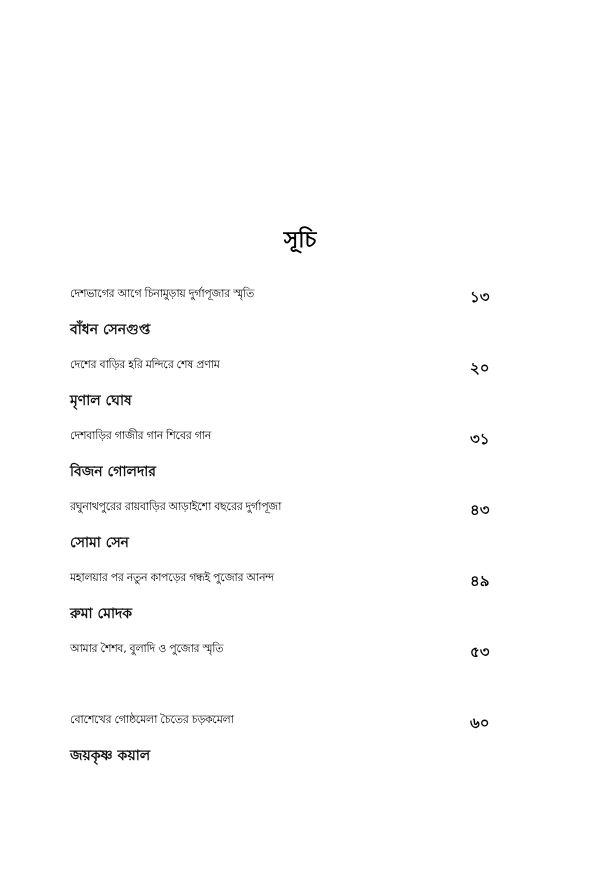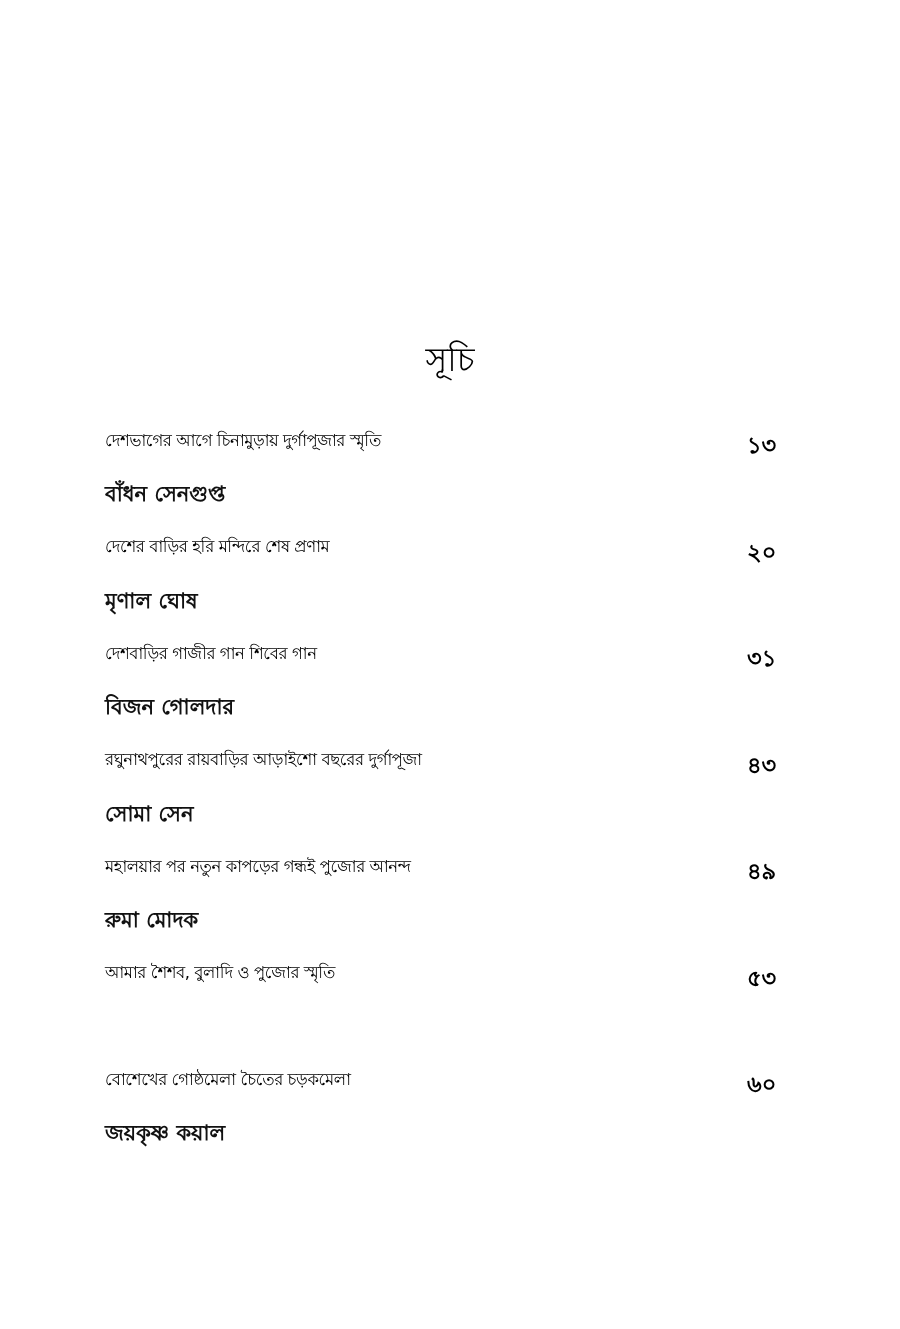--- a/index.html
+++ b/index.html
@@ -2,33 +2,33 @@
 <html><head>
 <meta charset="utf-8">
 <style>
   html, body { margin:0; padding:0; }
   body {
     width:600px; height:886px; background:#ffffff; position:relative; overflow:hidden;
     font-family: "DejaVu Sans", "Liberation Sans", sans-serif; color:#000;
   }
   .heading {
     position:absolute; left:0; width:600px; top:222px; text-align:center;
-    font-size:22px; font-weight:normal; margin:0;
+    font-size:22px; font-weight:bold; margin:0;
   }
   .toc { position:absolute; left:70px; top:285px; width:440px; }
   .entry { position:relative; height:71px; }
   .title {
     position:absolute; left:0; top:0; font-size:11px; font-weight:normal; white-space:nowrap;
     letter-spacing:-0.3px;
   }
   .author {
     position:absolute; left:0; top:33px; font-size:14px; white-space:nowrap; color:#111;font-weight:bold;
   }
   .page {
-    position:absolute; left:400px; top:0; font-size:15px; font-weight:bold; white-space:nowrap;margin-left:28px;
+    position:absolute; left:400px; top:0; font-size:15px; font-weight:bold; white-space:nowrap;
   }
 </style>
 </head>
 <body>
 
 <h1 class="heading">সূচি</h1>
 
 <div class="toc">
   <div class="entry">
     <span class="title">দেশভাগের আগে চিনামুড়ায় দুর্গাপূজার স্মৃতি</span>

